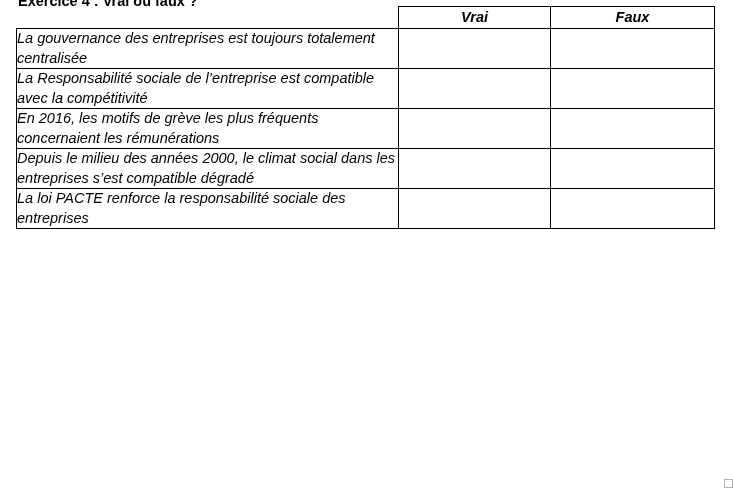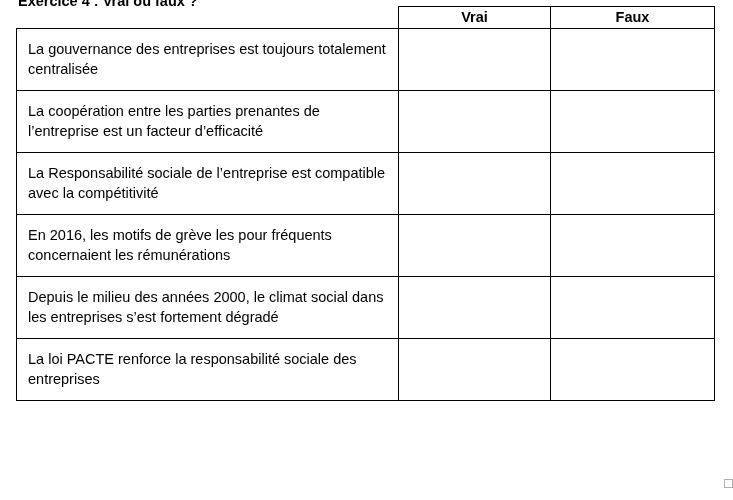--- a/index.html
+++ b/index.html
@@ -34,28 +34,29 @@
     height: 12px;
     line-height: 14px;
   }
   table.quiz {
     position: absolute;
     left: 8px;
     top: 6px;
     border-collapse: collapse;
     table-layout: fixed;
     width: 698px;
+    font-style: italic;
   }
   table.quiz col.c-stmt { width: 382px; }
   table.quiz col.c-vrai { width: 152px; }
   table.quiz col.c-faux { width: 164px; }
   table.quiz th, table.quiz td {
     border: 1px solid #000000;
     vertical-align: top;
-    padding: 11px;
+    padding: 0;
   }
   table.quiz thead th {
     text-align: center;
     font-size: 14.5px;
     font-weight: bold;
     height: 21px;
     line-height: 20px;
     padding: 0 2px;
   }
   table.quiz thead th.blank {
@@ -104,36 +105,31 @@
         <th>Faux</th>
       </tr>
     </thead>
     <tbody>
       <tr>
         <td class="statement">La gouvernance des entreprises est toujours totalement centralisée</td>
         <td class="answer"></td>
         <td class="answer"></td>
       </tr>
       <tr>
-        <td class="statement">La coopération entre les parties prenantes de l’entreprise est un facteur d’efficacité</td>
-        <td class="answer"></td>
-        <td class="answer"></td>
-      </tr>
-      <tr>
         <td class="statement">La Responsabilité sociale de l’entreprise est compatible avec la compétitivité</td>
         <td class="answer"></td>
         <td class="answer"></td>
       </tr>
       <tr>
-        <td class="statement">En 2016, les motifs de grève les pour fréquents concernaient les rémunérations</td>
+        <td class="statement">En 2016, les motifs de grève les plus fréquents concernaient les rémunérations</td>
         <td class="answer"></td>
         <td class="answer"></td>
       </tr>
       <tr>
-        <td class="statement">Depuis le milieu des années 2000, le climat social dans les entreprises s’est fortement dégradé</td>
+        <td class="statement">Depuis le milieu des années 2000, le climat social dans les entreprises s’est compatible dégradé</td>
         <td class="answer"></td>
         <td class="answer"></td>
       </tr>
       <tr>
         <td class="statement">La loi PACTE renforce la responsabilité sociale des entreprises</td>
         <td class="answer"></td>
         <td class="answer"></td>
       </tr>
     </tbody>
   </table>

